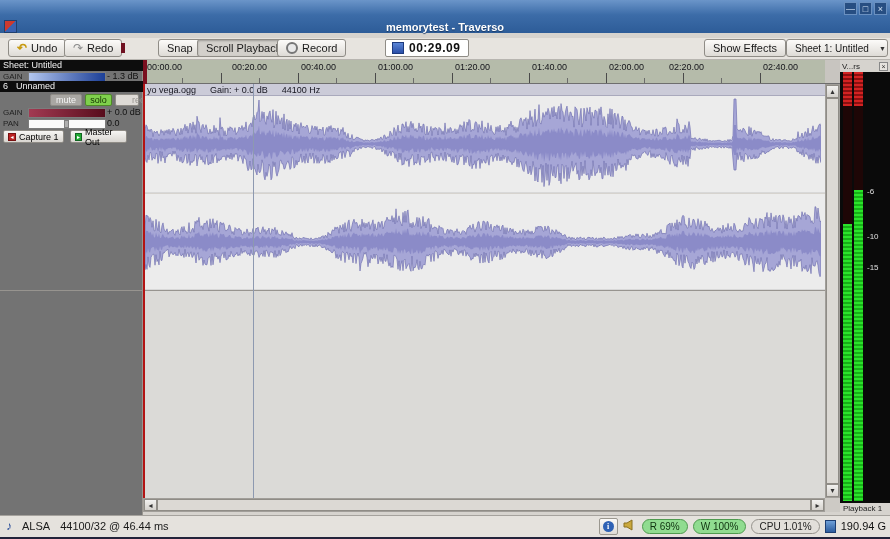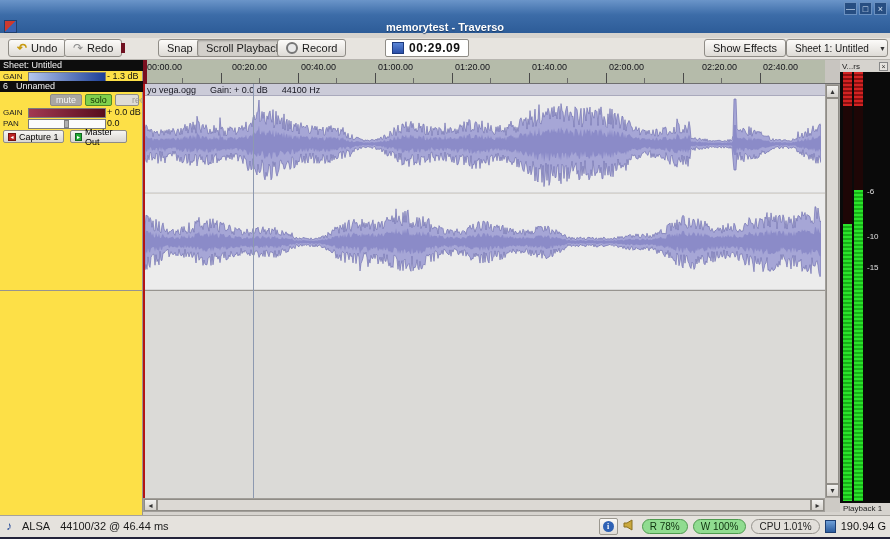--- a/index.html
+++ b/index.html
@@ -35,21 +35,21 @@
   .marker{position:absolute;top:5px;width:4px;height:10px;background:#6f1020;}
   .rec-circle{width:8px;height:8px;border:2px solid #777;border-radius:50%;background:#e8e8e8;display:inline-block;}
   .timebox{position:absolute;top:1px;width:84px;height:18px;box-sizing:border-box;background:#fff;
     border:1px solid #8f8c86;border-radius:2px;display:flex;align-items:center;gap:5px;padding:0 6px;}
   .clockicon{width:10px;height:10px;background:linear-gradient(180deg,#5b86d6,#2a4fa8);border:1px solid #1d3a7e;}
   .timetext{font-size:12px;font-weight:bold;letter-spacing:.5px;color:#111;}
   .caret{font-size:7px;margin-left:6px;color:#333;}
   .sheetsel{width:102px;justify-content:space-between;font-size:10px;}
 
   
-  .leftpanel{position:absolute;left:0;top:60px;width:143px;height:455px;background:#fde047;
+  .leftpanel{position:absolute;left:0;top:60px;width:143px;height:455px;background:#737373;
     border-right:1px solid #98958f;box-sizing:border-box;}
   .blackbar{position:absolute;left:0;width:143px;height:11px;background:#0d0d0d;color:#f2f2f2;
     font-size:9px;line-height:11px;padding-left:3px;box-sizing:border-box;display:flex;gap:8px;}
   .prow{position:absolute;left:0;width:127px;height:11px;}
   .plabel{position:absolute;left:3px;top:1px;font-size:8px;color:#222;}
   .pslider{position:absolute;left:28px;top:1px;width:76px;height:8px;background:#fbfbfb;border:1px solid #7c7c7c;cursor:pointer;}
   .fill{height:100%;}
   .fill.blue{width:100%;background:linear-gradient(90deg,#b3c6ee,#1c3f97);}
   .fill.red{width:100%;background:linear-gradient(90deg,#a23a52,#570c1c);}
   .panthumb{position:absolute;left:35px;top:0;width:5px;height:8px;background:#b0b0b0;border:1px solid #808080;box-sizing:border-box;}
@@ -244,21 +244,21 @@
       <div class="tickline" style="left: 309px;"></div>
       <div class="ticklabel" style="left: 312px;">01:20.00</div>
       <div class="minortick" style="left: 347px;"></div>
       <div class="tickline" style="left: 386px;"></div>
       <div class="ticklabel" style="left: 389px;">01:40.00</div>
       <div class="minortick" style="left: 424px;"></div>
       <div class="tickline" style="left: 463px;"></div>
       <div class="ticklabel" style="left: 466px;">02:00.00</div>
       <div class="minortick" style="left: 501px;"></div>
       <div class="tickline" style="left: 540px;"></div>
-      <div class="ticklabel" style="left: 559px;">02:20.00</div>
+      <div class="ticklabel" style="left: 526px;">02:20.00</div>
       <div class="minortick" style="left: 578px;"></div>
       <div class="tickline" style="left: 617px;"></div>
       <div class="ticklabel" style="left: 620px;">02:40.00</div>
     </div>
   <div class="rulerpad"></div>
 
   <div class="clipheader">
     <span>yo vega.ogg</span>
     <span>Gain: + 0.0 dB</span>
     <span>44100 Hz</span>
@@ -318,21 +318,21 @@
     </div>
     <div class="sb-right">
       <div class="infobtn">
         <span class="infoglyph">i</span>
       </div>
       <span>
         <svg width="14" height="12">
             <polygon points="1,4 4,4 9,1 9,11 4,8 1,8" fill="#caa83c" stroke="#8a7020"></polygon>
           </svg>
       </span>
-      <span class="badge green">R 78%</span>
+      <span class="badge green">R 69%</span>
       <span class="badge green">W 100%</span>
       <span class="badge">CPU 1.01%</span>
       <span class="memicon"></span>
       <span class="memtext">190.94 G</span>
     </div>
   </div>
   <div class="bottomframe"></div>
 
 </div>
 

